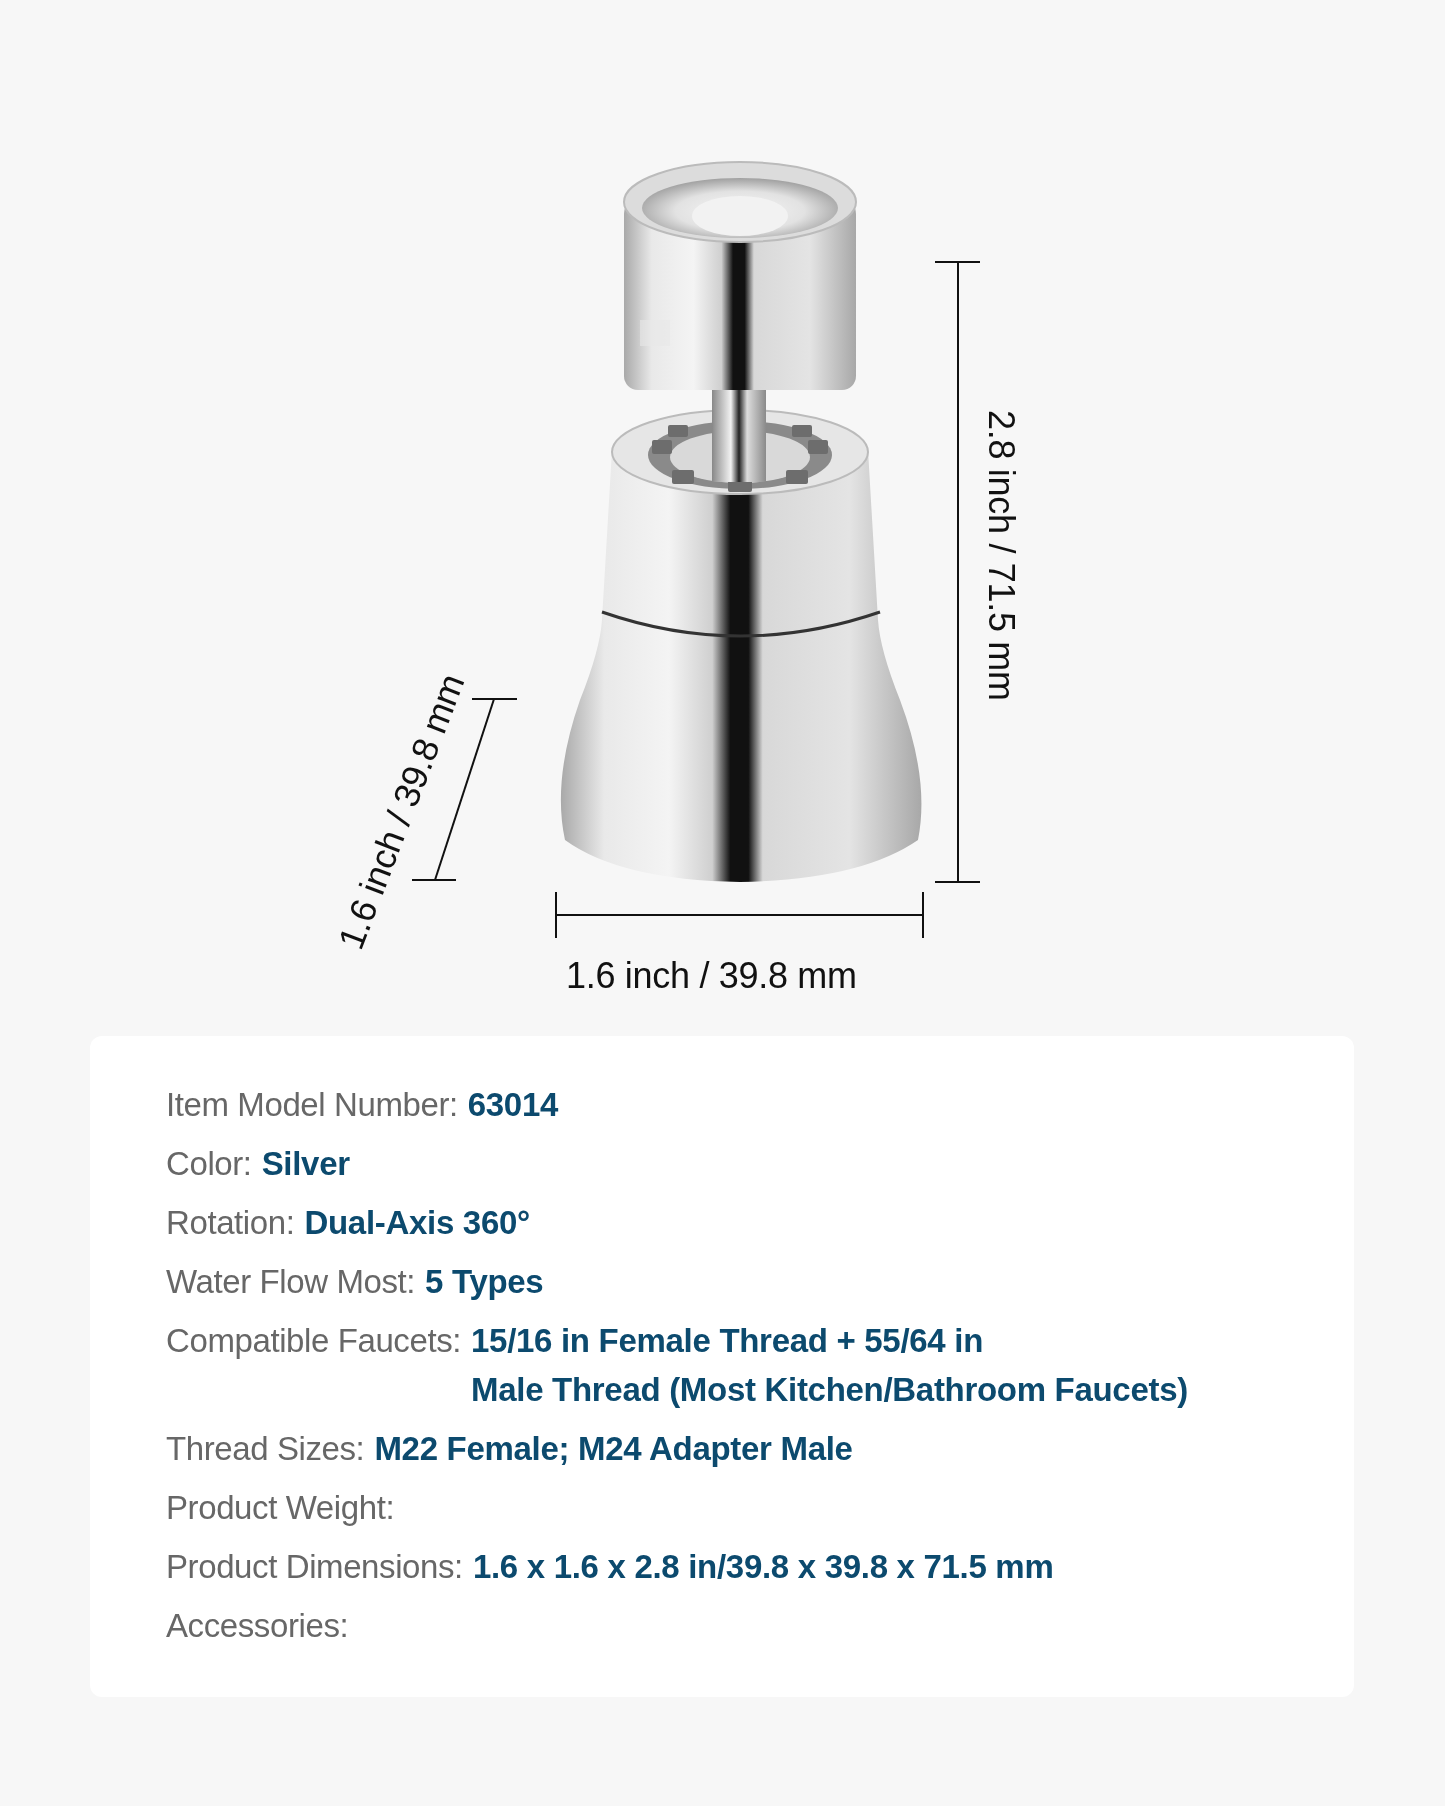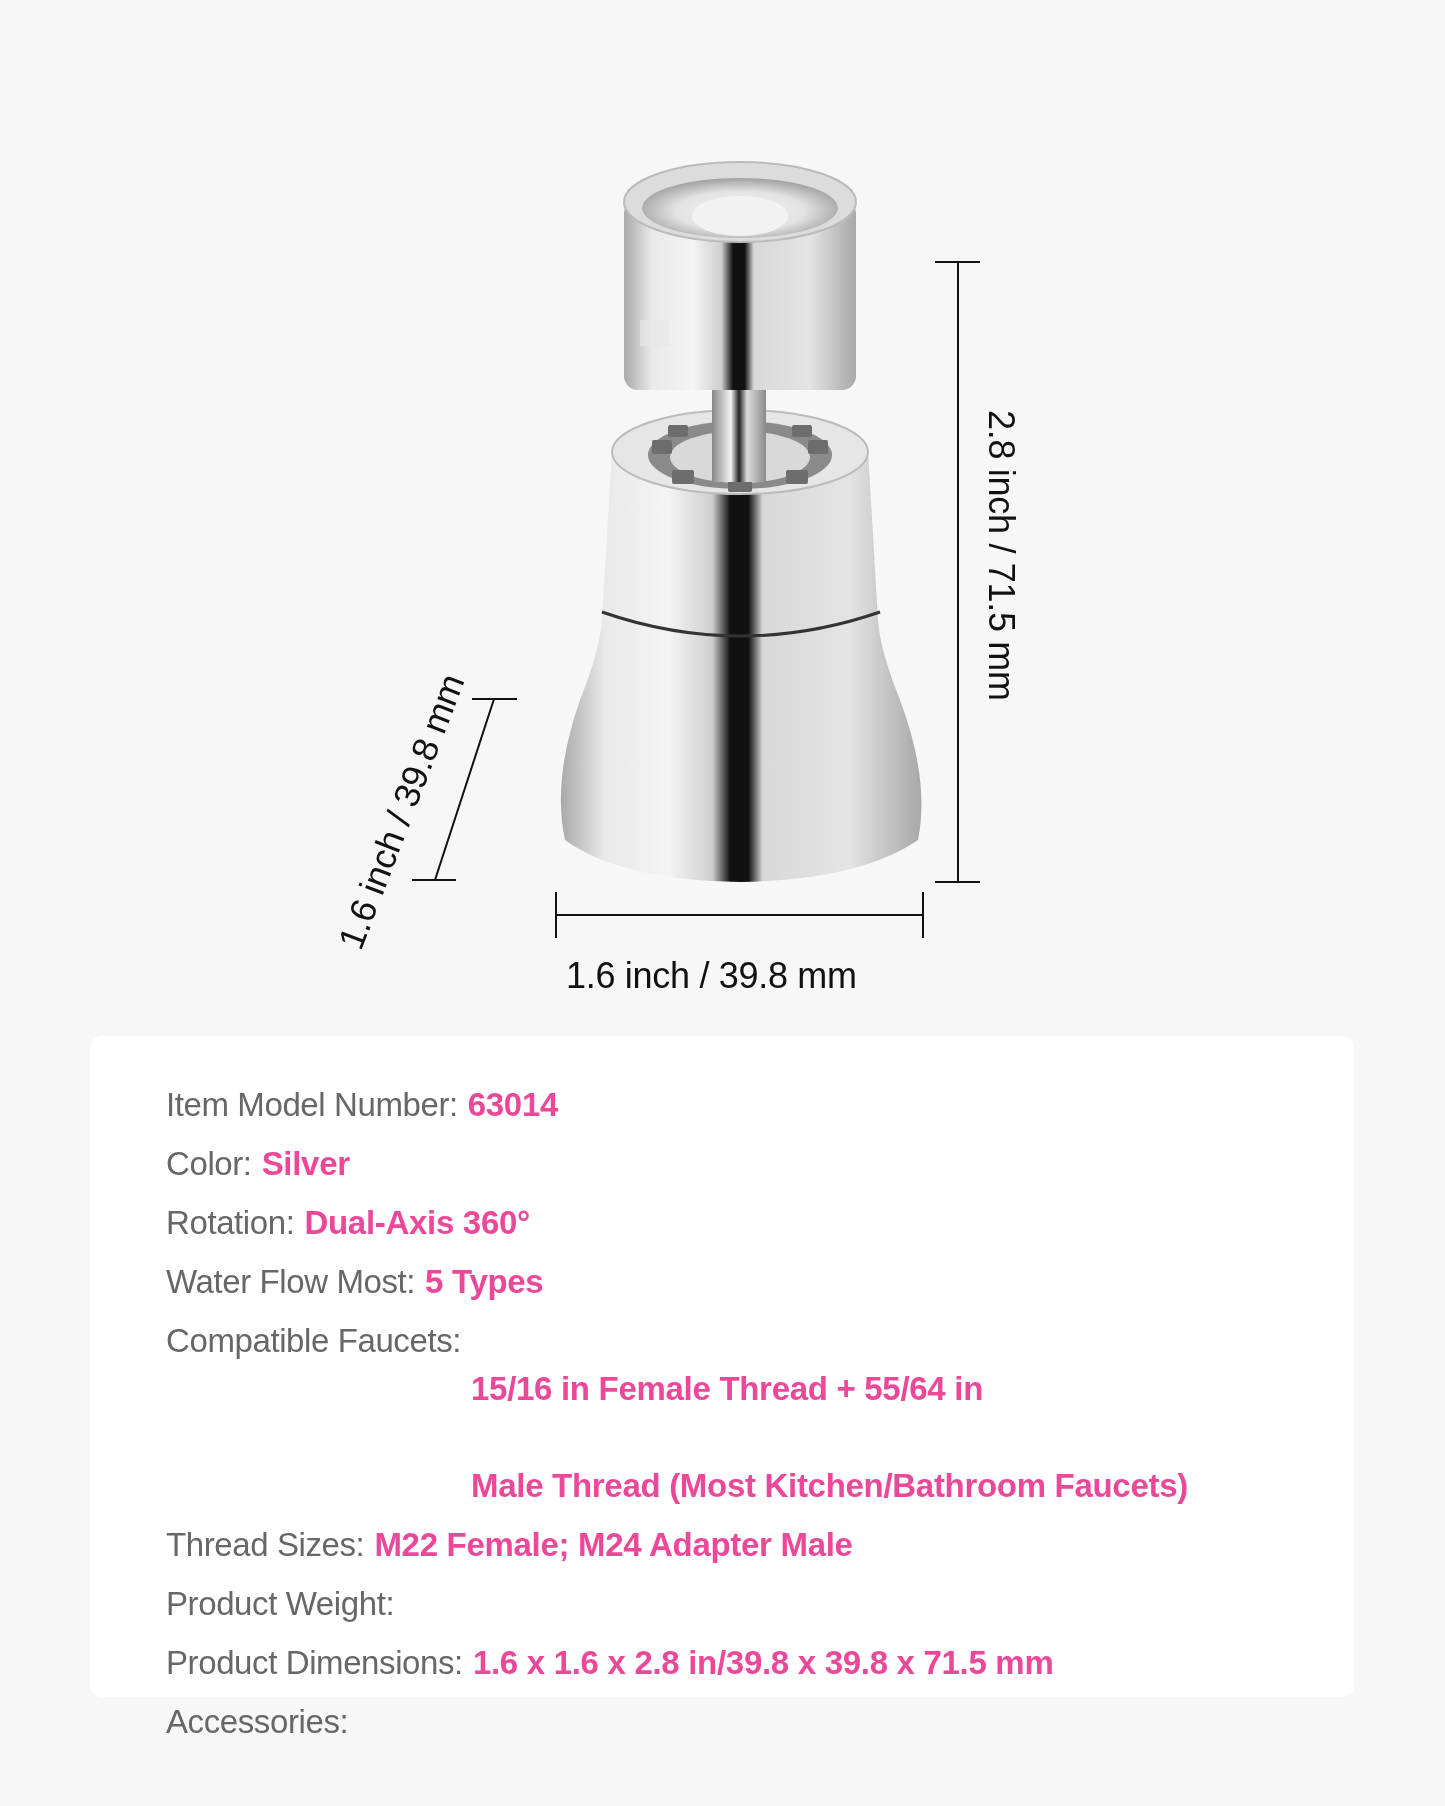--- a/index.html
+++ b/index.html
@@ -31,23 +31,23 @@
     width: 1264px; height: 661px;
     background: #ffffff; border-radius: 12px;
   }
   .spec-list { position: absolute; left: 76px; top: 44px; right: 40px; }
   .spec-row {
     display: flex; align-items: flex-start;
     font-size: 33px; line-height: 49px; margin-bottom: 10px;
   }
   .spec-label { color: #676767; white-space: nowrap; letter-spacing: -0.4px; }
   .spec-value {
-    color: #ec4899; font-weight: bold; letter-spacing: -0.3px; margin-left: 10px;
+    color: #0c4a6e; font-weight: bold; letter-spacing: -0.3px; margin-left: 10px;
   }
-  .spec-value .line { display: block; margin-top: 48px; }
+  .spec-value .line { display: block; }
   .spec-value .gap { display: inline-block; width: 48px; }
 </style>
 </head>
 <body>
 
 <div class="product-area">
   <svg class="product-svg" width="1445" height="1010" viewBox="0 0 1445 1010">
     <defs>
       <linearGradient id="chrome" x1="0" x2="1" y1="0" y2="0">
         <stop offset="0" stop-color="#a9a9a9"></stop>

